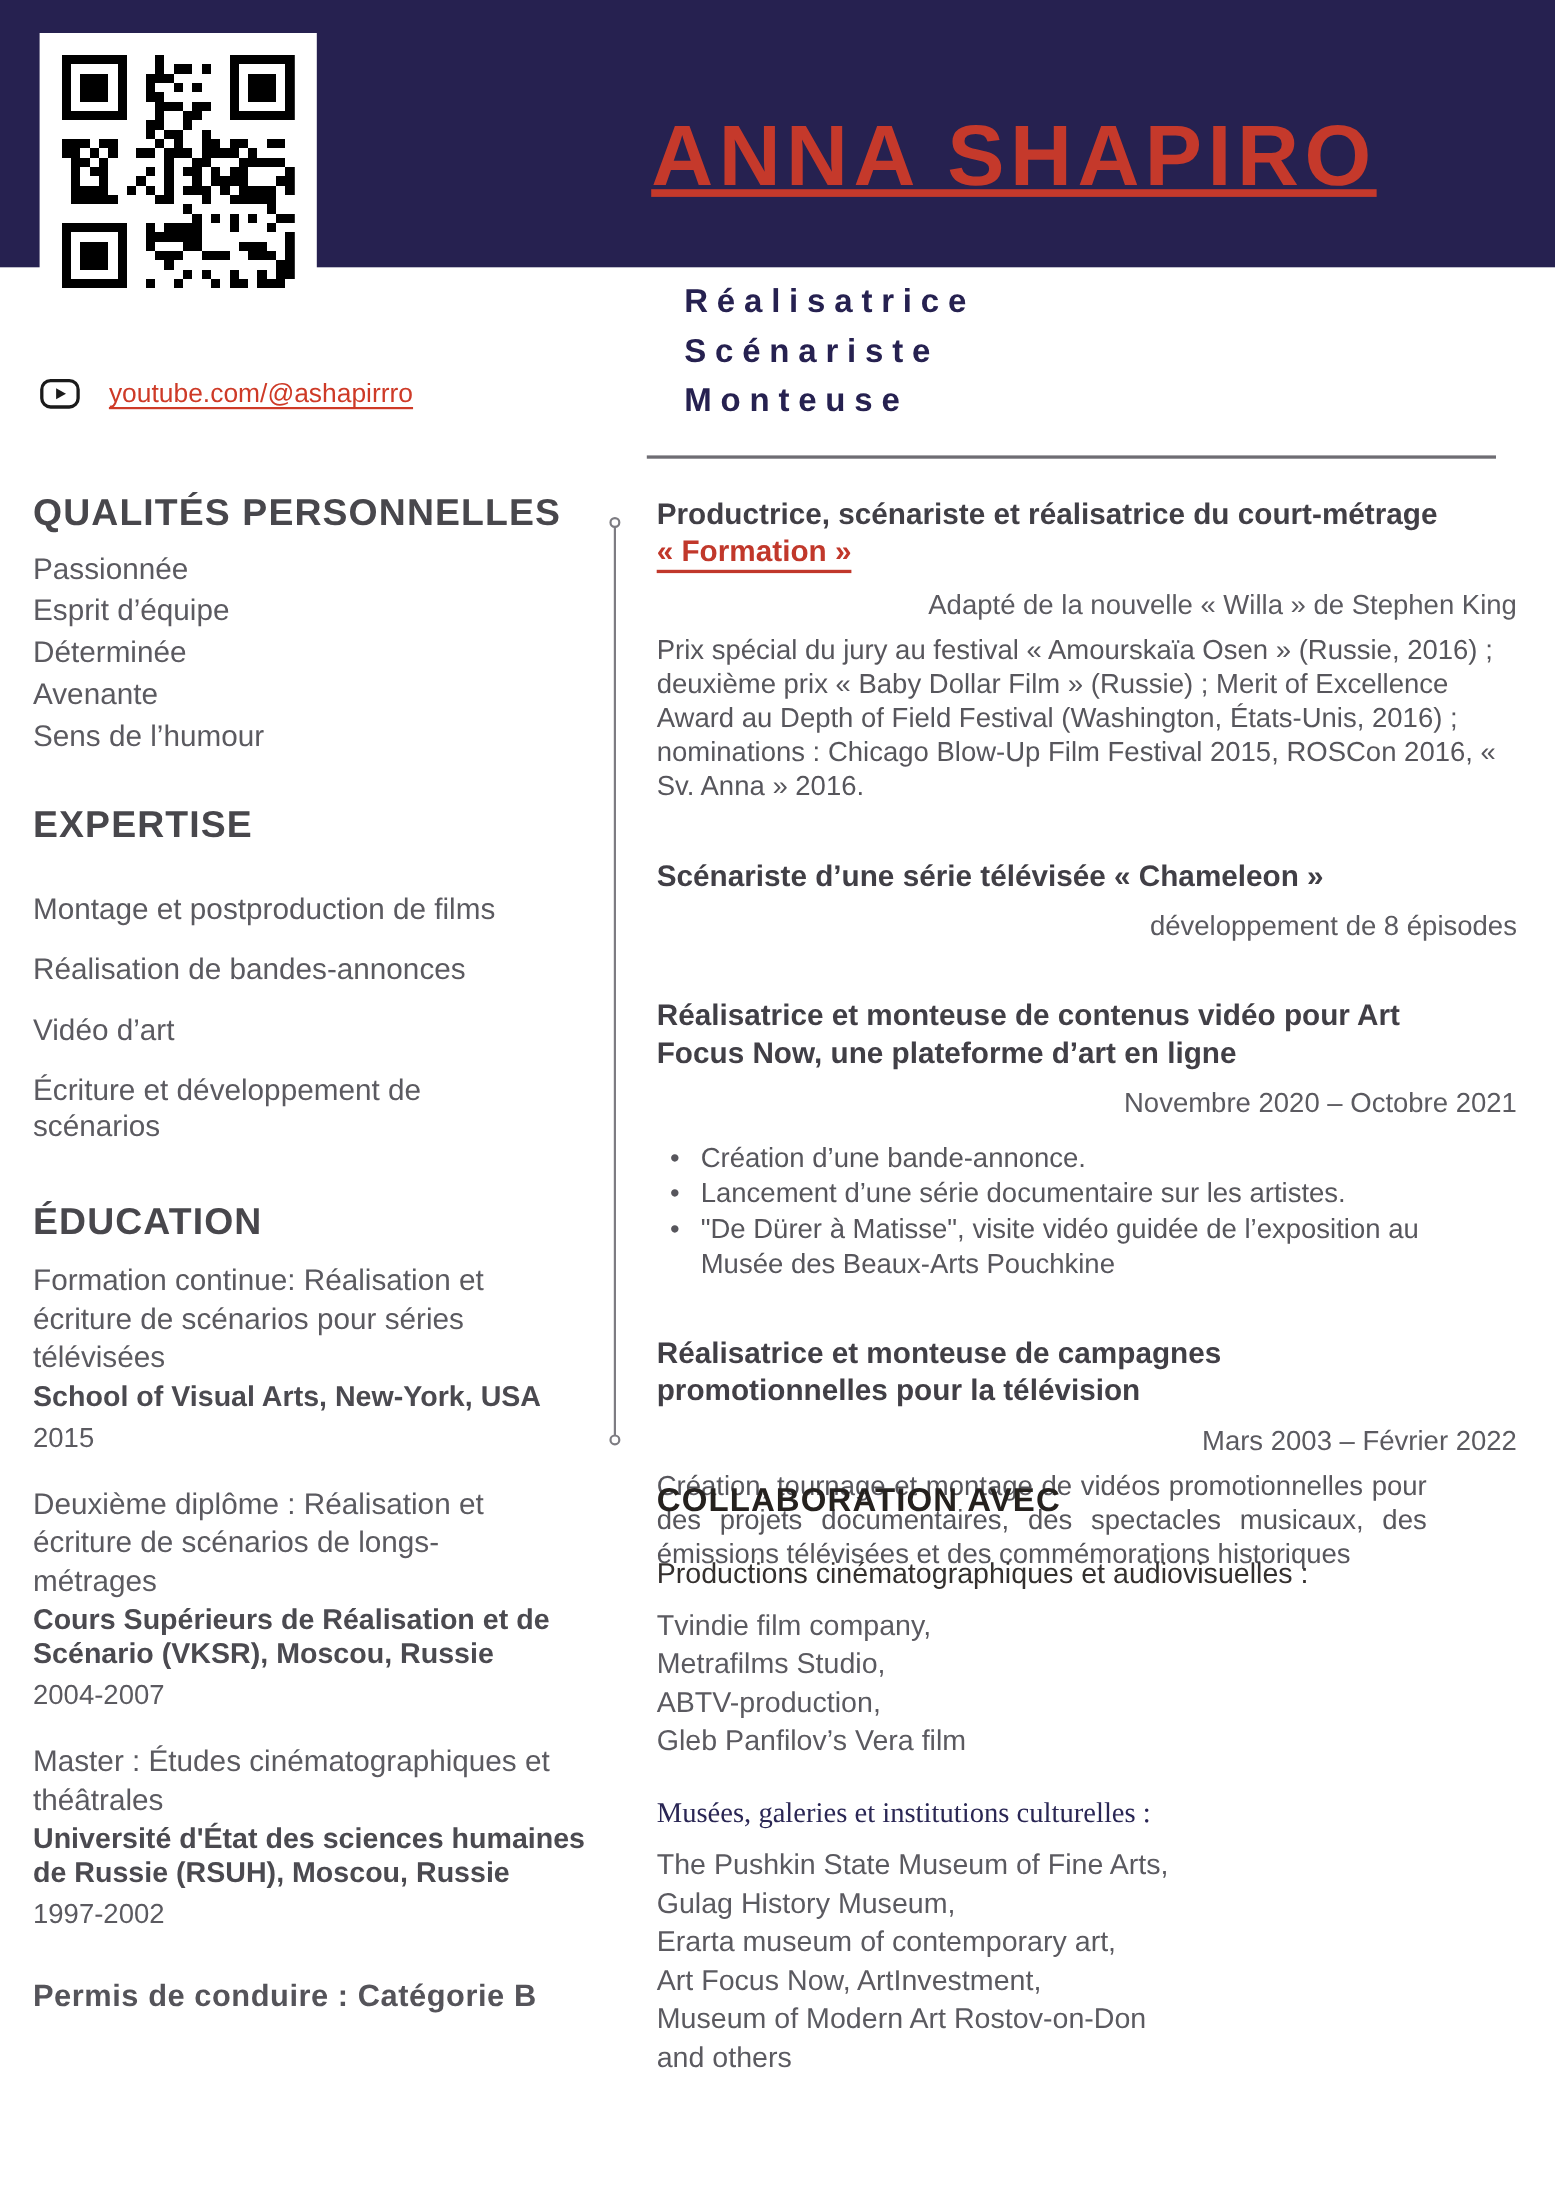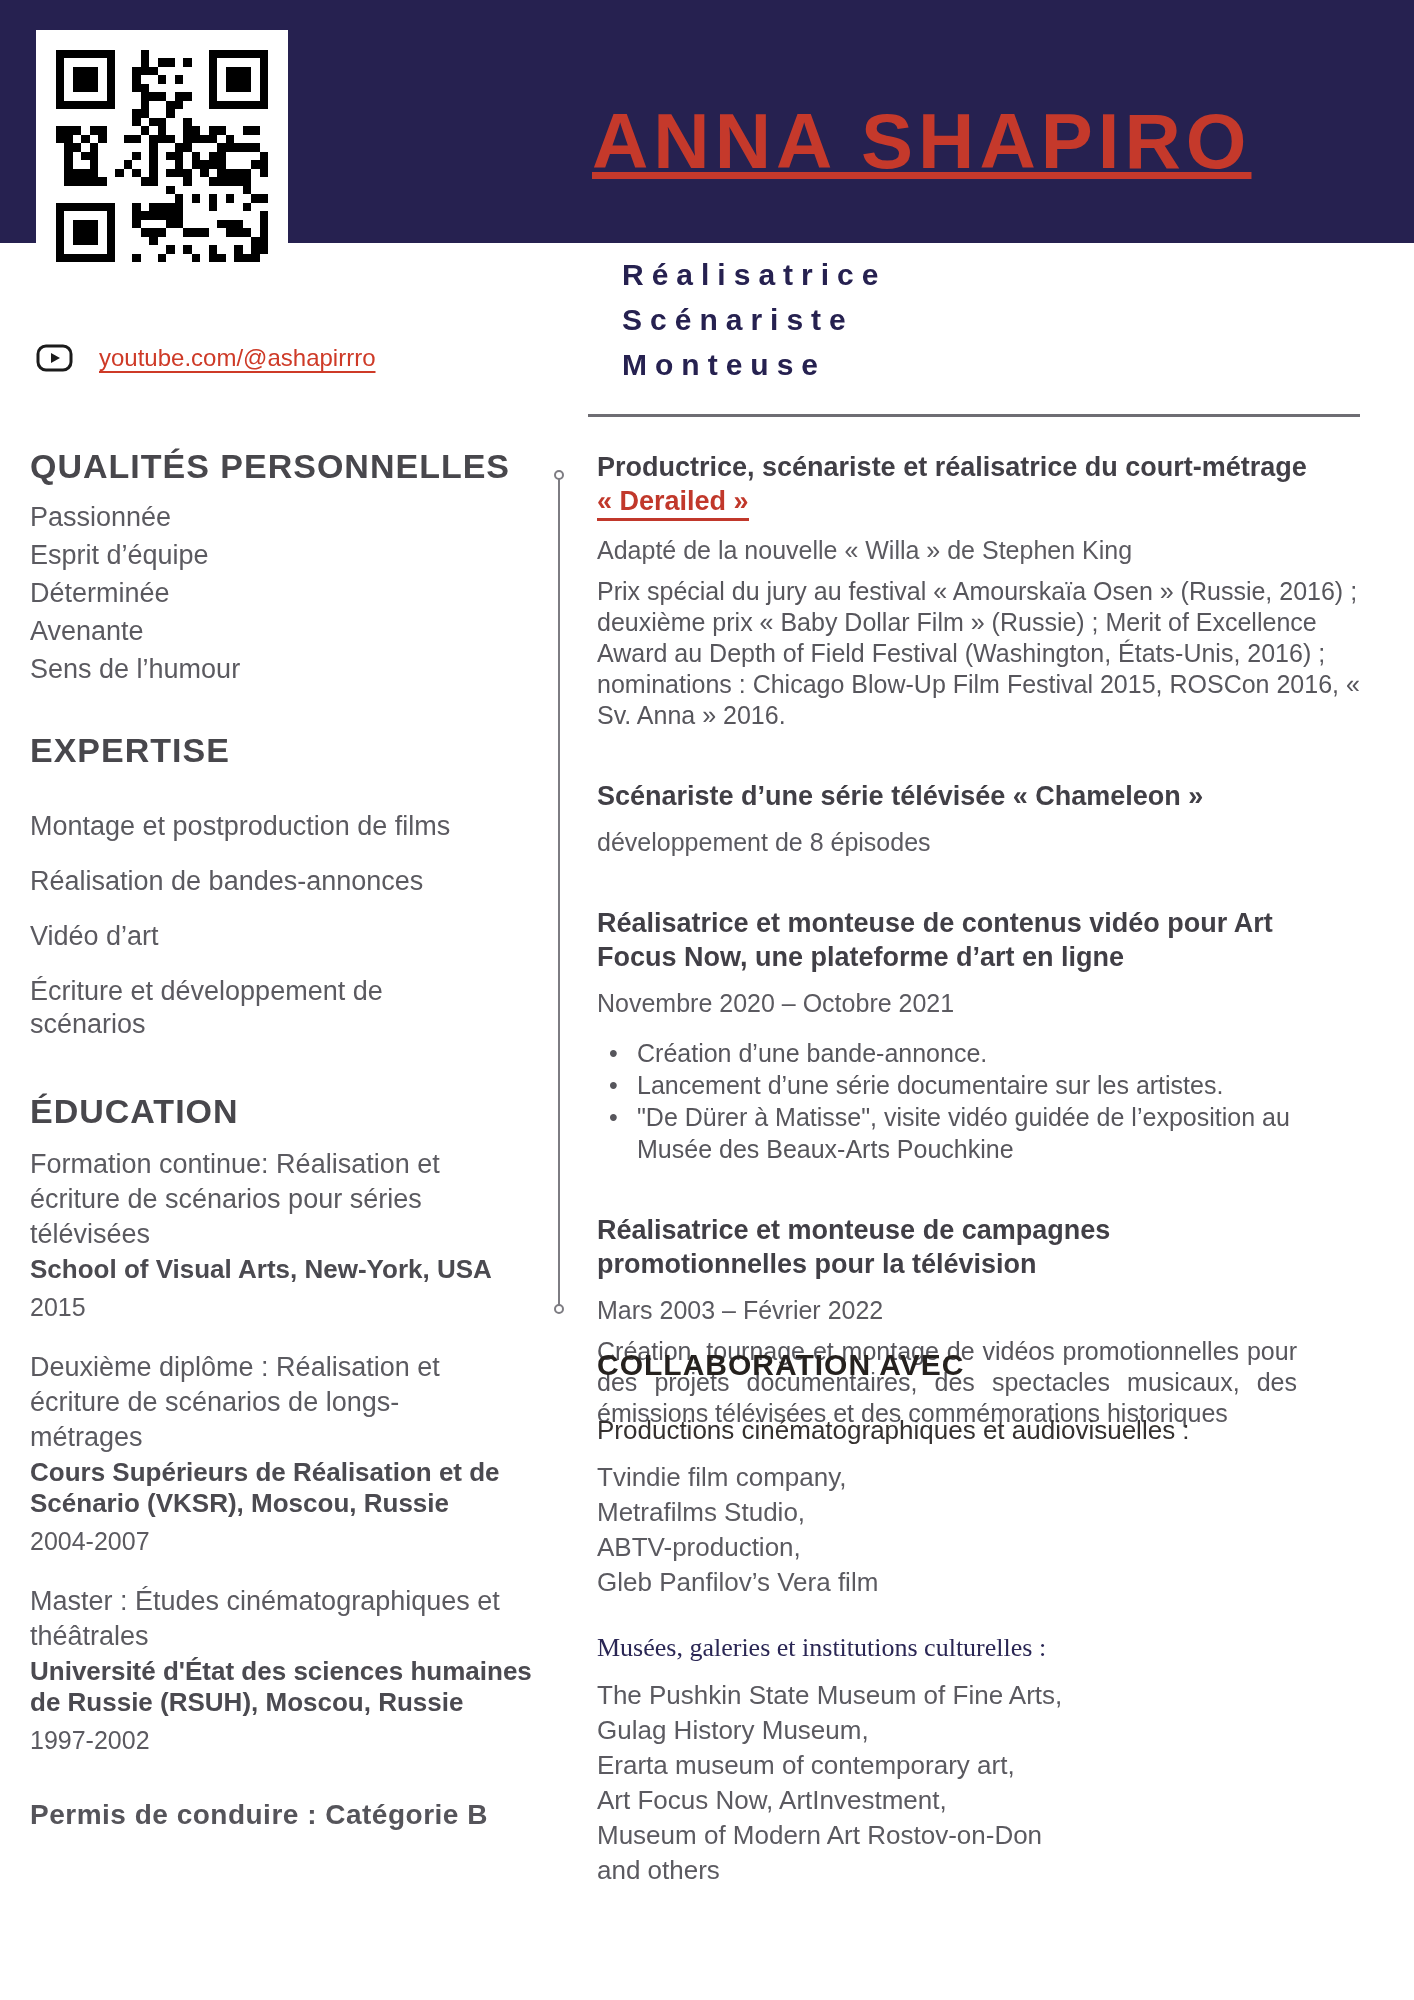--- a/index.html
+++ b/index.html
@@ -41,21 +41,21 @@
   .timeline .dot{position:absolute;left:-4px;width:6px;height:6px;border:2px solid #7d7c82;border-radius:50%;background:#fff;}
   .timeline .dot.top{top:-8px;}
   .timeline .dot.bottom{bottom:-8px;}
 
   .right-col{position:absolute;left:597px;top:450px;width:782px;}
   .job{margin:0;}
   .job + .job{margin-top:48px;}
   .job-title{margin:0;font-size:27px;line-height:34px;font-weight:bold;color:#413F46;}
   .w-narrow{max-width:690px;}
   .job-link{display:inline-block;margin-top:2px;font-size:27px;font-weight:bold;color:#C1382B;border-bottom:3px solid #C1382B;padding-bottom:1px;cursor:pointer;}
-  .meta{margin:14px 0 0 0;font-size:25px;line-height:31px;color:#5b5a60;}
+  .meta{margin:14px 0 0 0;font-size:25px;line-height:31px;color:#5b5a60;text-align:right;}
   .para{margin:10px 0 0 0;font-size:25px;line-height:31px;color:#57565c;width:780px;}
   .para-justify{width:700px;text-align:justify;}
   .bullets{list-style:none;margin:18px 0 0 6px;padding:0;}
   .bullets li{position:relative;font-size:25px;line-height:32px;color:#57565c;padding-left:34px;max-width:730px;}
   .bullets li::before{content:"•";position:absolute;left:6px;color:#57565c;}
 
   .collab{position:absolute;left:597px;top:1348px;width:782px;}
   .collab-h{margin:0;font-size:30px;font-weight:bold;letter-spacing:1px;color:#25211E;}
   .group-label{margin:32px 0 0 0;font-size:26px;line-height:32px;}
   .group-label.dark{color:#34302E;}
@@ -326,21 +326,21 @@
 
   <div class="timeline">
     <span class="dot top"></span>
     <span class="dot bottom"></span>
   </div>
 
   <div class="right-col">
 
     <div class="job">
       <h3 class="job-title">Productrice, scénariste et réalisatrice du court-métrage</h3>
-      <a class="job-link">« Derailed »</a>
+      <a class="job-link">« Formation »</a>
       <p class="meta">Adapté de la nouvelle « Willa » de Stephen King</p>
       <p class="para">Prix spécial du jury au festival « Amourskaïa Osen » (Russie, 2016) ; deuxième prix « Baby Dollar Film » (Russie) ; Merit of Excellence Award au Depth of Field Festival (Washington, États-Unis, 2016) ; nominations : Chicago Blow-Up Film Festival 2015, ROSCon 2016, « Sv. Anna » 2016.</p>
     </div>
 
     <div class="job">
       <h3 class="job-title">Scénariste d’une série télévisée « Chameleon »</h3>
       <p class="meta">développement de 8 épisodes</p>
     </div>
 
     <div class="job">

